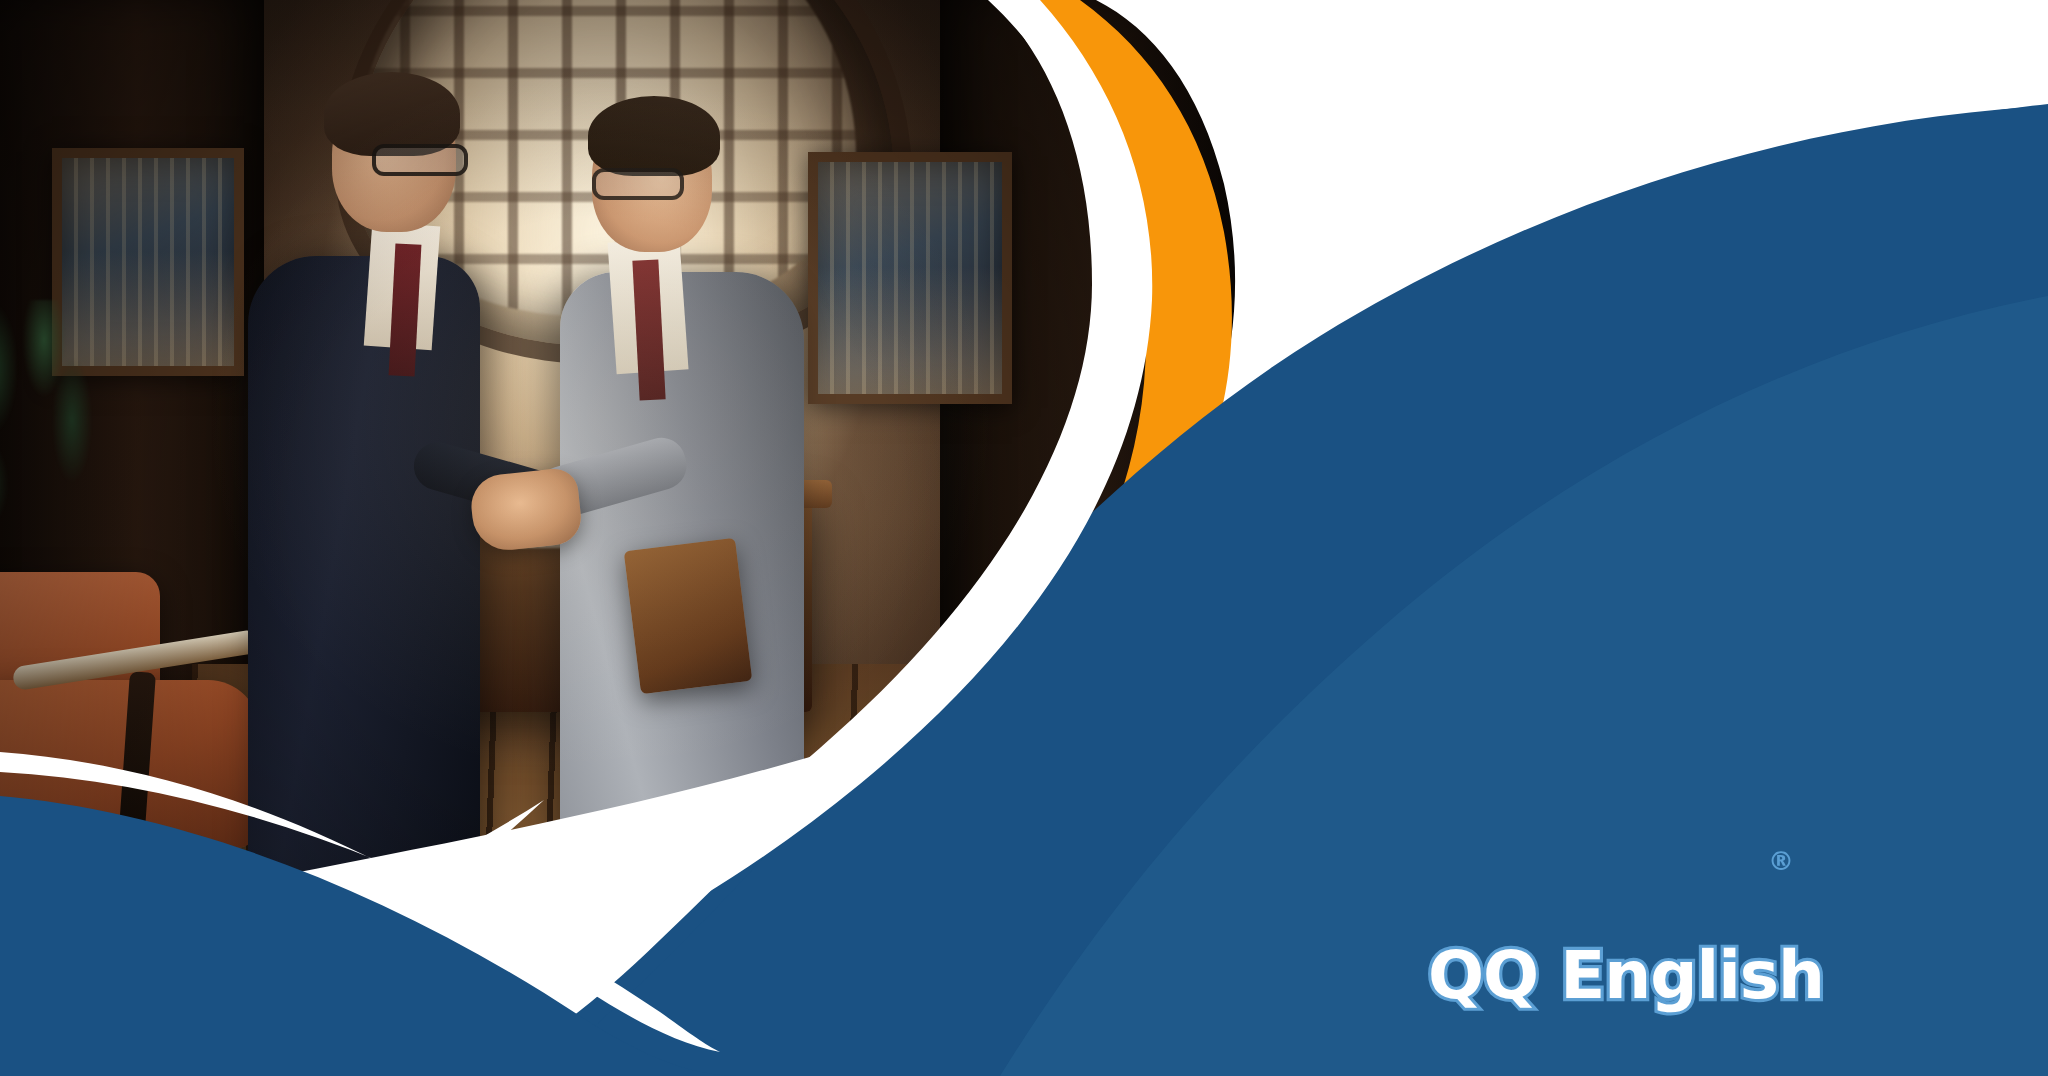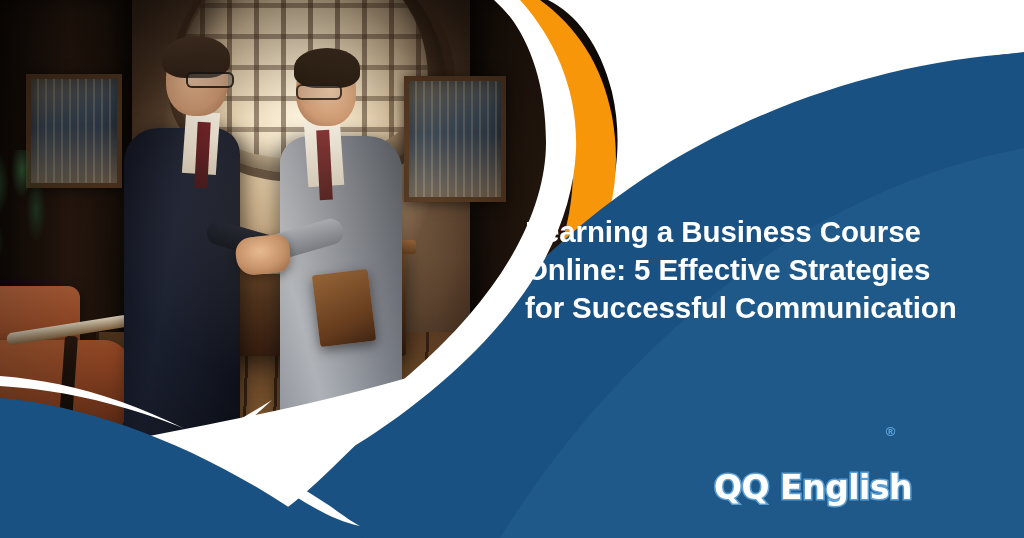--- a/index.html
+++ b/index.html
@@ -417,24 +417,19 @@
 
     <path fill="#ffffff" d="M 0,386
              C 110,392 226,436 330,506
              C 344,516 352,522 360,526
              C 330,520 300,500 268,478
              C 168,410 80,382 0,376 Z"></path>
 
     <path fill="#ffffff" d="M 498,0 C 524,24 544,58 552,96 C 540,56 520,24 494,0 Z"></path>
   </svg>
 
-  <div class="headline">
-    <span class="ln">Learning a Business Course</span>
-    <span class="ln">Online: 5 Effective Strategies</span>
-    <span class="ln">for Successful Communication</span>
-  </div>
 
   <div class="logo">
     <span class="logo-text">QQ English</span>
     <span class="logo-reg">®</span>
   </div>
 
 </div>
 
 </body></html>

